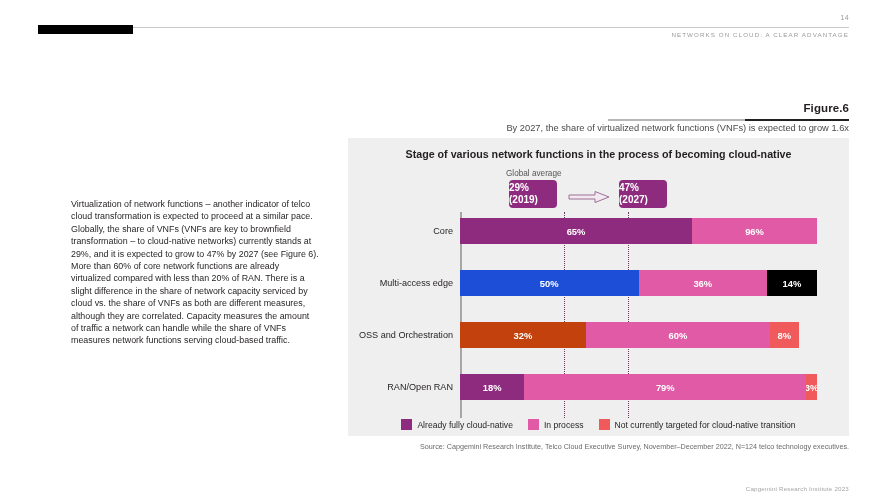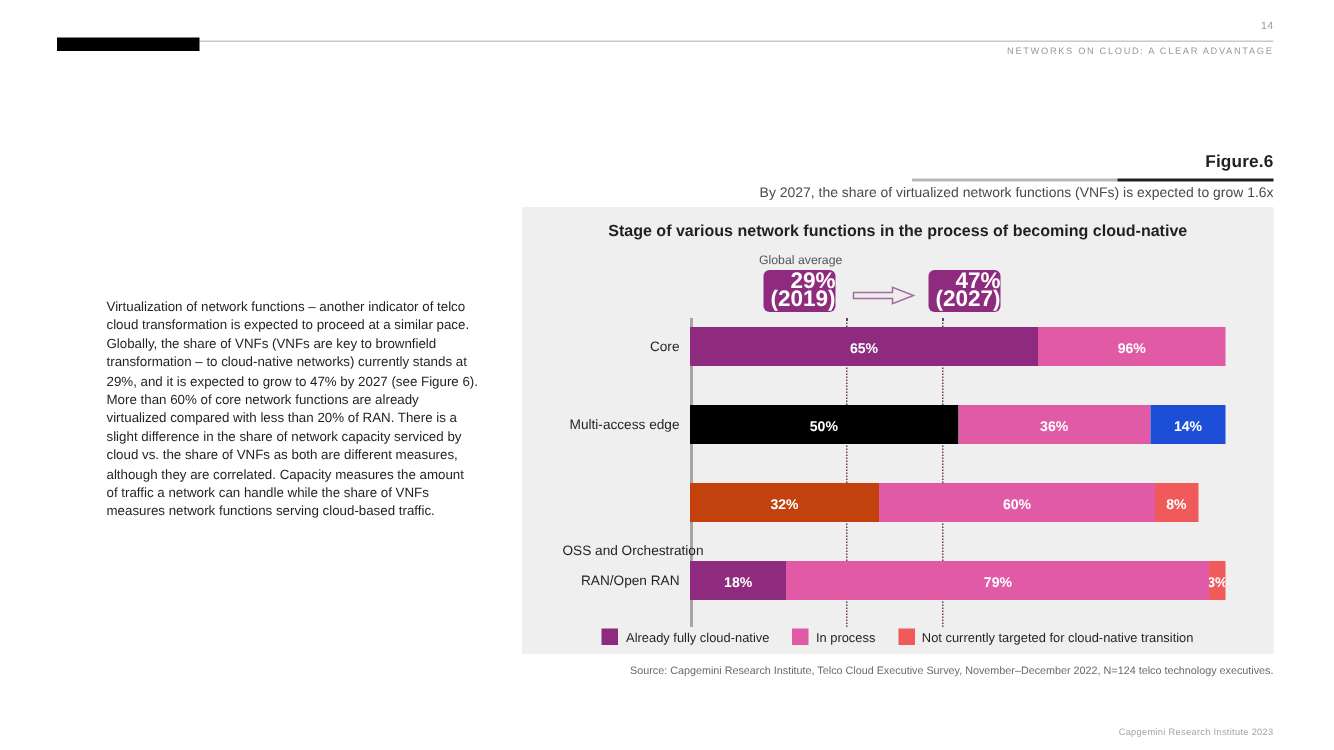--- a/index.html
+++ b/index.html
@@ -126,24 +126,24 @@
     font-size: 8.2px;
     color: #555;
   }
   .ga-badge {
     position: absolute;
     top: 42px;
     width: 48px;
     height: 28px;
     border-radius: 4px;
     color: #ffffff;
-    font-size: 15px;
+    font-size: 10px;
     font-weight: bold;
     line-height: 12px;
-    text-align: right;
+    text-align: left;
     padding-top: 2px;
     box-sizing: border-box;
   }
   .ga-badge.left  { left: 161px; background: #8e2b7e; }
   .ga-badge.right { left: 271px; background: #8e2b7e; }
   .ga-arrow {
     position: absolute;
     left: 219px;
     top: 52px;
     width: 44px;
@@ -281,27 +281,27 @@
       <div class="rowwrap" style="top: 80px;">
         <div class="cat-label" style="right: 389px;">Core</div>
         <div class="row" style="top: 0px;">
           <div class="seg s0" style="width: 232.05px; background: rgb(142, 43, 126);">65%</div>
           <div class="seg s1" style="width: 124.95px; background: rgb(224, 90, 166);">96%</div>
         </div>
       </div>
       <div class="rowwrap" style="top: 132px;">
         <div class="cat-label" style="right: 389px;">Multi-access edge</div>
         <div class="row" style="top: 0px;">
-          <div class="seg s0" style="width: 178.5px; background: #000000;">50%</div>
+          <div class="seg s0" style="width: 178.5px; background: #1d4ed8;">50%</div>
           <div class="seg s1" style="width: 128.52px; background: rgb(224, 90, 166);">36%</div>
-          <div class="seg s2" style="width: 49.98px; background: #1d4ed8;">14%</div>
+          <div class="seg s2" style="width: 49.98px; background: #000000;">14%</div>
         </div>
       </div>
       <div class="rowwrap" style="top: 184px;">
-        <div class="cat-label" style="right: 373px; margin-top: 32px;">OSS and Orchestration</div>
+        <div class="cat-label" style="right: 389px;">OSS and Orchestration</div>
         <div class="row" style="top: 0px;">
           <div class="seg s0" style="width: 126px; background: #c2410c;">32%</div>
           <div class="seg s1" style="width: 184px; background: rgb(224, 90, 166);">60%</div>
           <div class="seg s2" style="width: 28.56px; background: rgb(240, 90, 90);">8%</div>
         </div>
       </div>
       <div class="rowwrap" style="top: 236px;">
         <div class="cat-label" style="right: 389px;">RAN/Open RAN</div>
         <div class="row" style="top: 0px;">
           <div class="seg s0" style="width: 64.26px; background: rgb(142, 43, 126);">18%</div>

